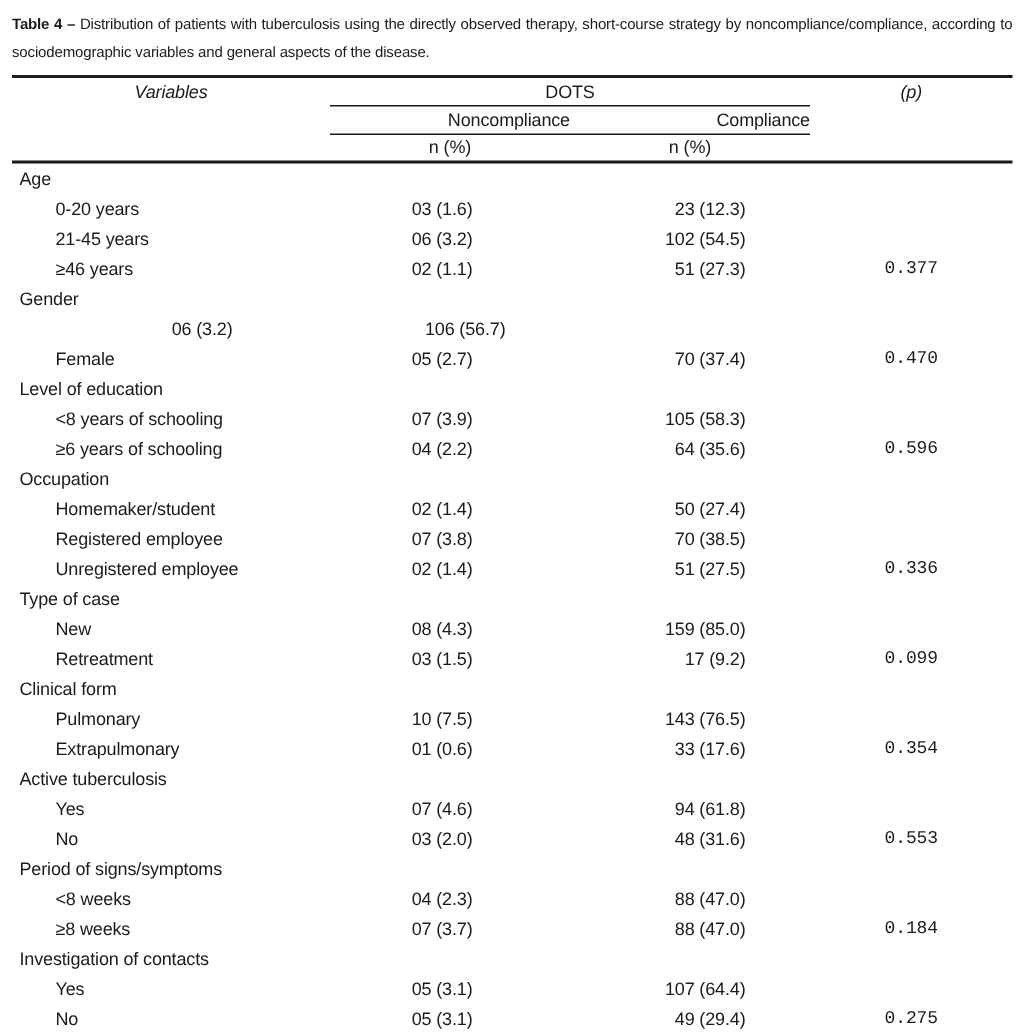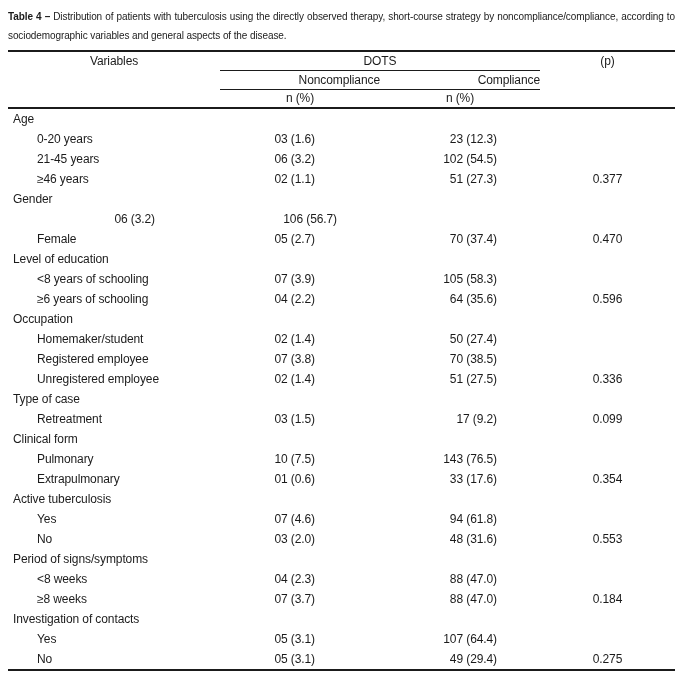--- a/index.html
+++ b/index.html
@@ -37,20 +37,21 @@
   
   .hdr {
     display: grid;
     grid-template-columns: 212px 320px 135px;
     border-bottom: 2px solid #1b1b1b;
   }
   .h-c1, .h-c4 {
     text-align: center;
     line-height: 19px;
     height: 19px;
+    font-style: italic;
   }
   .h-mid { }
   .h-dots {
     height: 18px;
     line-height: 18px;
     text-align: center;
     border-bottom: 1px solid #1b1b1b;
   }
   .h-sub {
     height: 18px;
@@ -89,20 +90,21 @@
     white-space: nowrap;
   }
   .c-com {
     text-align: right;
     padding-right: 43px;
     white-space: nowrap;
   }
   .c-p {
     text-align: center;
     white-space: nowrap;
+    font-family: Liberation Mono, monospace;
   }
 </style>
 </head>
 <body>
 
 <div class="page">
 
   <p class="caption"><span class="cap-label">Table 4 –</span> <span>Distribution of patients with tuberculosis using the directly observed therapy, short-course strategy by noncompliance/compliance, according to sociodemographic variables and general aspects of the disease.</span></p>
 
   <div class="tbl">
@@ -192,20 +194,26 @@
         <div class="row item-row">
           <div class="cell c-label">Unregistered employee</div>
           <div class="cell c-non">02 (1.4)</div>
           <div class="cell c-com">51 (27.5)</div>
           <div class="cell c-p">0.336</div>
         </div>
         <div class="row group-row">
           <div class="group-label">Type of case</div>
         </div>
         <div class="row item-row">
+          <div class="cell c-label">New</div>
+          <div class="cell c-non">08 (4.3)</div>
+          <div class="cell c-com">159 (85.0)</div>
+          <div class="cell c-p"></div>
+        </div>
+        <div class="row item-row">
           <div class="cell c-label">Retreatment</div>
           <div class="cell c-non">03 (1.5)</div>
           <div class="cell c-com">17 (9.2)</div>
           <div class="cell c-p">0.099</div>
         </div>
         <div class="row group-row">
           <div class="group-label">Clinical form</div>
         </div>
         <div class="row item-row">
           <div class="cell c-label">Pulmonary</div>

